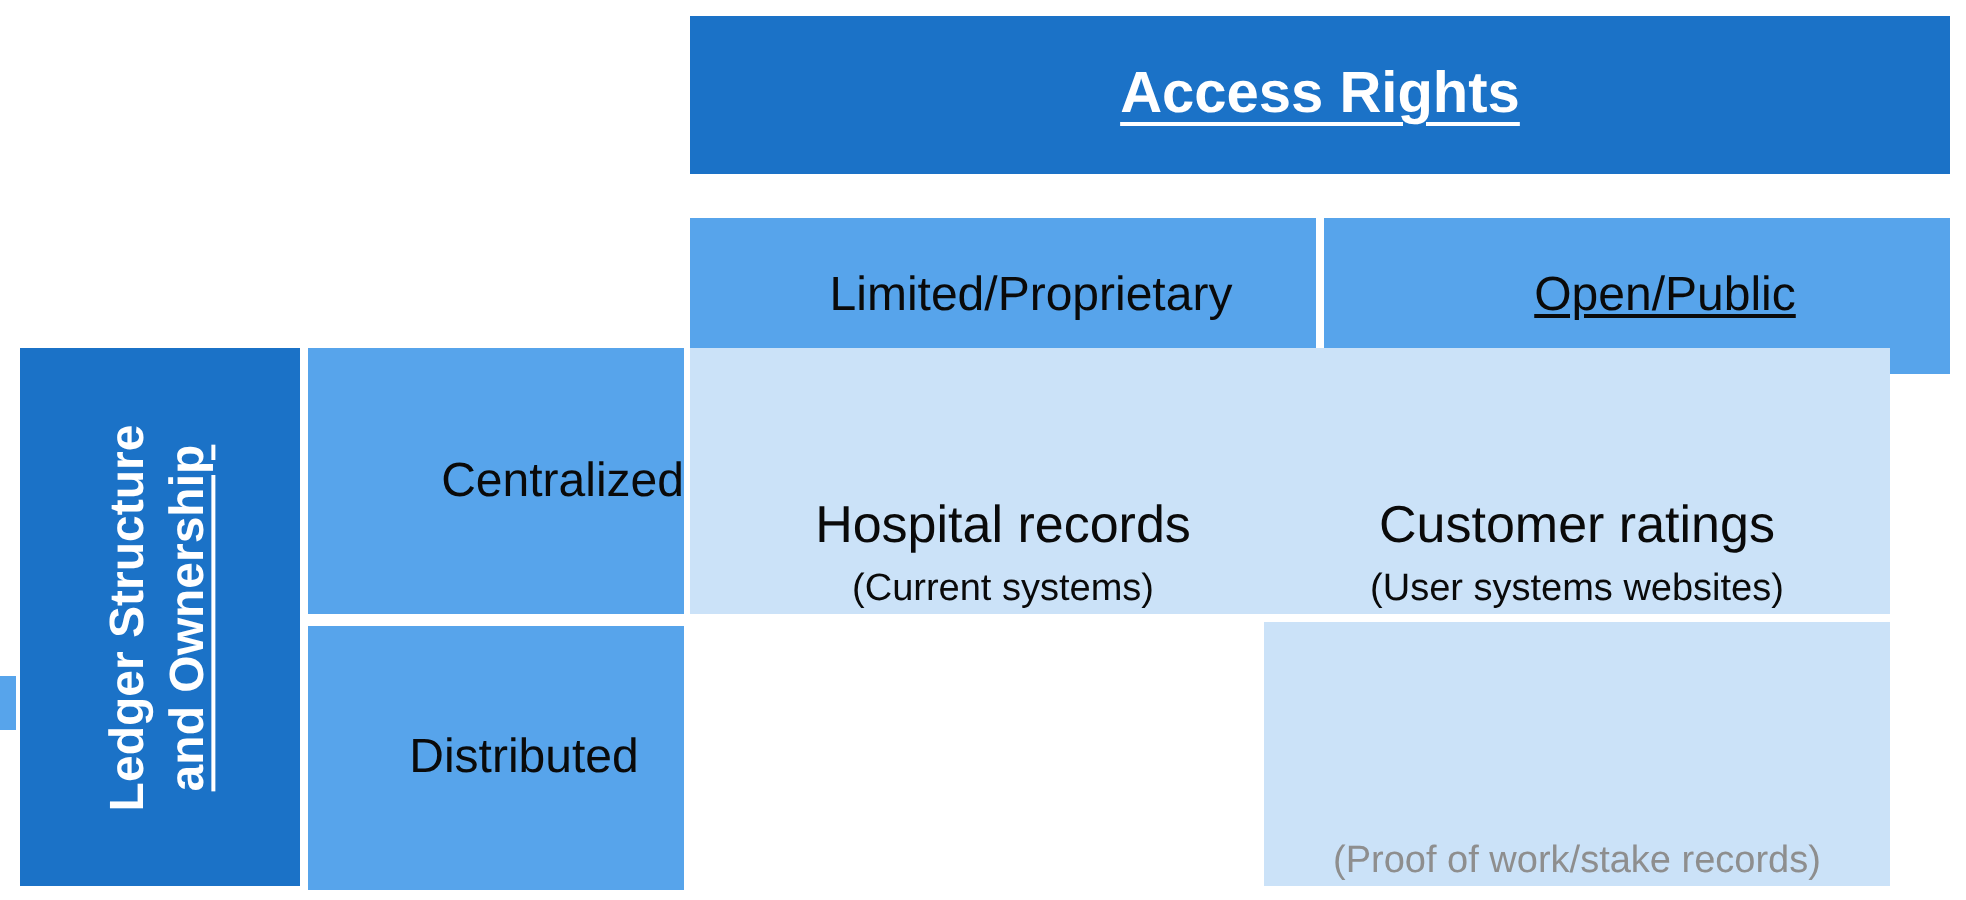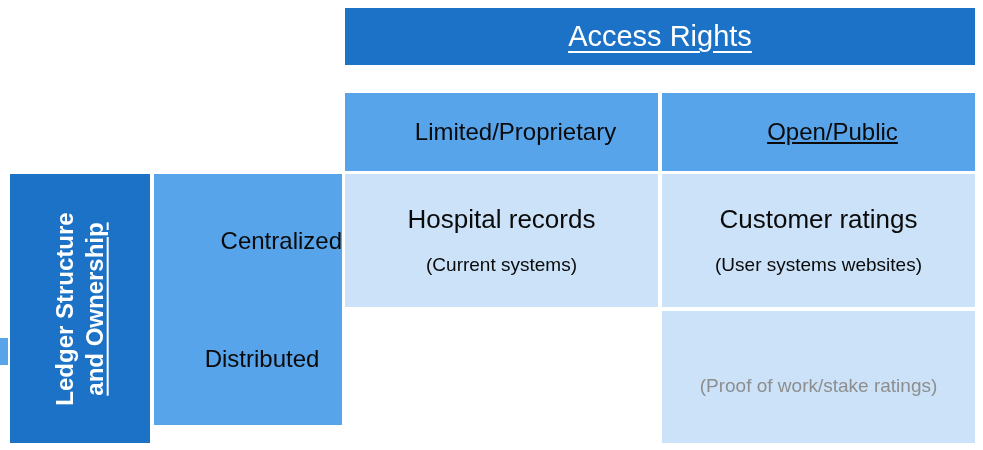--- a/index.html
+++ b/index.html
@@ -25,33 +25,33 @@
   }
   .block {
     position: absolute;
     display: flex;
     align-items: center;
     justify-content: center;
     text-align: center;
   }
   .dark  { background: var(--dark-blue);  color: var(--white-text); }
   .mid   { background: var(--medium-blue); color: var(--dark-text); }
-  .light { background: var(--light-blue); color: var(--dark-text); }
+  .light { background: var(--light-blue); color: var(--dark-text); justify-content: flex-end; }
 
   .axis-title {
-    left: 345px; top: 8px; width: 630px; height: 57px;
-    font-size: 29px; font-weight: normal;
+    left: 345px; top: 8px; width: 630px; height: 79px;
+    font-size: 29px; font-weight: bold;
   }
   .axis-title .u {
     text-decoration: underline;
     text-decoration-thickness: 2px;
     text-underline-offset: 5px;
   }
 
-  .col-header { top: 93px; height: 78px; width: 313px; font-size: 24px; padding-left: 28px; }
+  .col-header { top: 109px; height: 78px; width: 313px; font-size: 24px; padding-left: 28px; }
   .col-header.c0 { left: 345px; }
   .col-header.c1 { left: 662px; text-decoration: underline; }
 
   .row-axis-title {
     left: 10px; top: 174px; width: 140px; height: 269px;
   }
   .row-axis-title .rotated {
     transform: rotate(-90deg);
     white-space: nowrap;
     font-size: 24px;
@@ -61,29 +61,29 @@
     color: var(--white-text);
   }
   .row-axis-title .u {
     text-decoration: underline;
     text-decoration-thickness: 2px;
     text-underline-offset: 4px;
   }
 
   .row-header { left: 154px; width: 188px; font-size: 24px; }
   .row-header.r0 { top: 174px; height: 133px; justify-content: flex-end; }
-  .row-header.r1 { top: 293px; height: 132px; padding-left: 28px; }
+  .row-header.r1 { top: 313px; height: 132px; padding-left: 28px; }
 
   .cell { width: 313px; flex-direction: column; }
   .cell.c0 { left: 345px; }
-  .cell.c1 { left: 662px; }
+  .cell.c1 { left: 632px; }
   .cell.r0 { top: 174px; height: 133px; }
   .cell.r1 { top: 311px; height: 132px; }
   .cell .cell-title { font-size: 26px; line-height: 1.2; }
-  .cell .cell-sub   { font-size: 19px; line-height: 1.25; margin-top: 18px; }
+  .cell .cell-sub   { font-size: 19px; line-height: 1.25; margin-top: 5px; }
   .cell.muted .cell-title,
   .cell.muted .cell-sub { color: var(--muted-text); }
 
   .edge-artifact {
     position: absolute;
     left: 0; top: 338px; width: 8px; height: 27px;
     background: var(--medium-blue);
   }
 </style>
 </head>
@@ -118,18 +118,18 @@
 
   <div class="block light cell r0 c0">
     <div class="cell-title">Hospital records</div>
     <div class="cell-sub">(Current systems)</div>
   </div>
   <div class="block light cell r0 c1">
     <div class="cell-title">Customer ratings</div>
     <div class="cell-sub">(User systems websites)</div>
   </div>
   <div class="block light cell muted r1 c1">
-    <div class="cell-sub">(Proof of work/stake ratings)</div>
+    <div class="cell-sub">(Proof of work/stake records)</div>
   </div>
 
   <div class="edge-artifact"></div>
 
 </div>
 
 </body></html>

